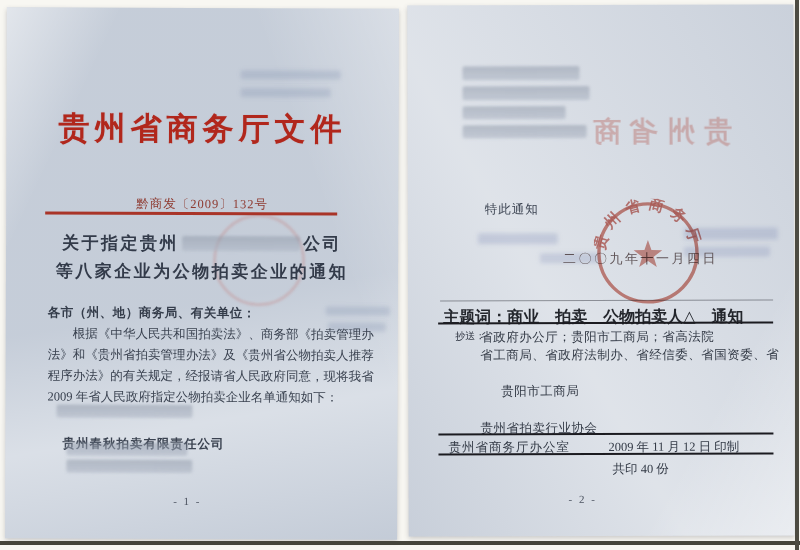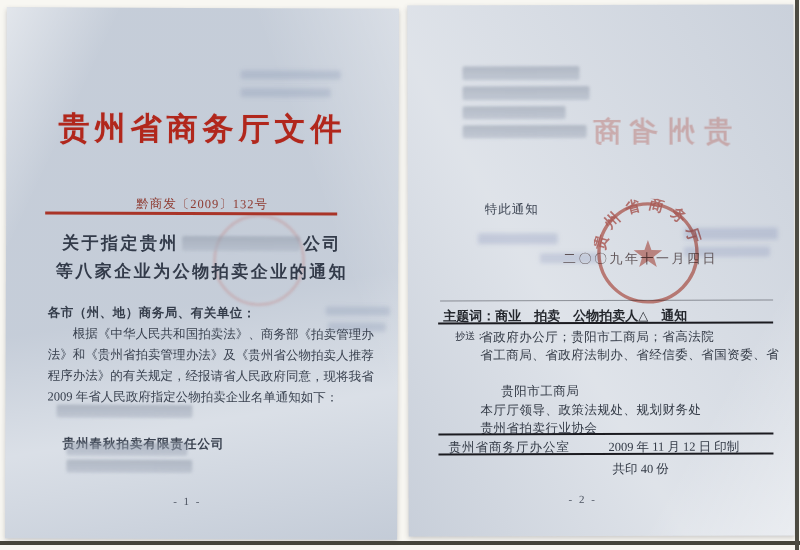--- a/index.html
+++ b/index.html
@@ -76,21 +76,21 @@
   .seal-star{fill:#c4574a;opacity:.72;}
   .seal-text{font-size:15px;font-weight:bold;fill:#c0544a;letter-spacing:7px;opacity:.85;}
 
   .mirror-red{
     left:176px;top:108px;font-size:28px;font-weight:bold;letter-spacing:9px;
     color:rgba(172,58,46,.30);white-space:nowrap;
   }
 
   .thin-rule{height:1px;background:rgba(40,42,50,.45);}
   .black-rule{height:2px;background:#1b1b20;}
-  .subject-row{left:35px;top:302px;font-size:13px;font-weight:bold;color:#23262c;display:flex;white-space:nowrap;text-align:right;}
+  .subject-row{left:35px;top:302px;font-size:16px;font-weight:bold;color:#23262c;display:flex;white-space:nowrap;text-align:right;}
   .cc-label{left:47px;top:324px;font-size:10px;color:#2e3440;}
   .cc-line{left:72px;font-size:12.5px;color:#333a46;letter-spacing:.5px;white-space:nowrap;}
   .issuer{left:40px;top:434px;font-size:12.5px;color:#333a46;letter-spacing:1px;}
   .printinfo{left:200px;top:434px;font-size:12.5px;color:#333a46;}
   .copies{left:204px;top:456px;font-size:12.5px;color:#333a46;}
 </style>
 </head>
 <body>
 
 <div>
@@ -165,21 +165,20 @@
       <div class="abs subject-row">
         <span>主题词：</span>
         <span>商业　拍卖　公物拍卖人△　通知</span>
       </div>
       <div class="abs black-rule" style="left:30px;top:317px;width:335px;"></div>
 
       <div class="abs cc-label">抄送：</div>
       <div class="abs cc-line" style="top:324px;">省政府办公厅；贵阳市工商局；省高法院</div>
       <div class="abs cc-line" style="top:342px;">省工商局、省政府法制办、省经信委、省国资委、省</div>
       <div class="abs cc-line" style="top:378px;margin-left:21px;">贵阳市工商局</div>
-      <div class="abs cc-line" style="top:397px;">本厅厅领导、政策法规处、规划财务处</div>
       <div class="abs cc-line" style="top:415px;">贵州省拍卖行业协会</div>
 
       <div class="abs black-rule" style="left:30px;top:428px;width:335px;"></div>
       <div class="abs issuer">贵州省商务厅办公室</div>
       <div class="abs printinfo">2009 年 11 月 12 日  印制</div>
       <div class="abs black-rule" style="left:30px;top:448px;width:335px;"></div>
 
       <div class="abs copies">共印 40 份</div>
 
       <div class="abs pagenum" style="left:160px;top:488px;">- 2 -</div>

